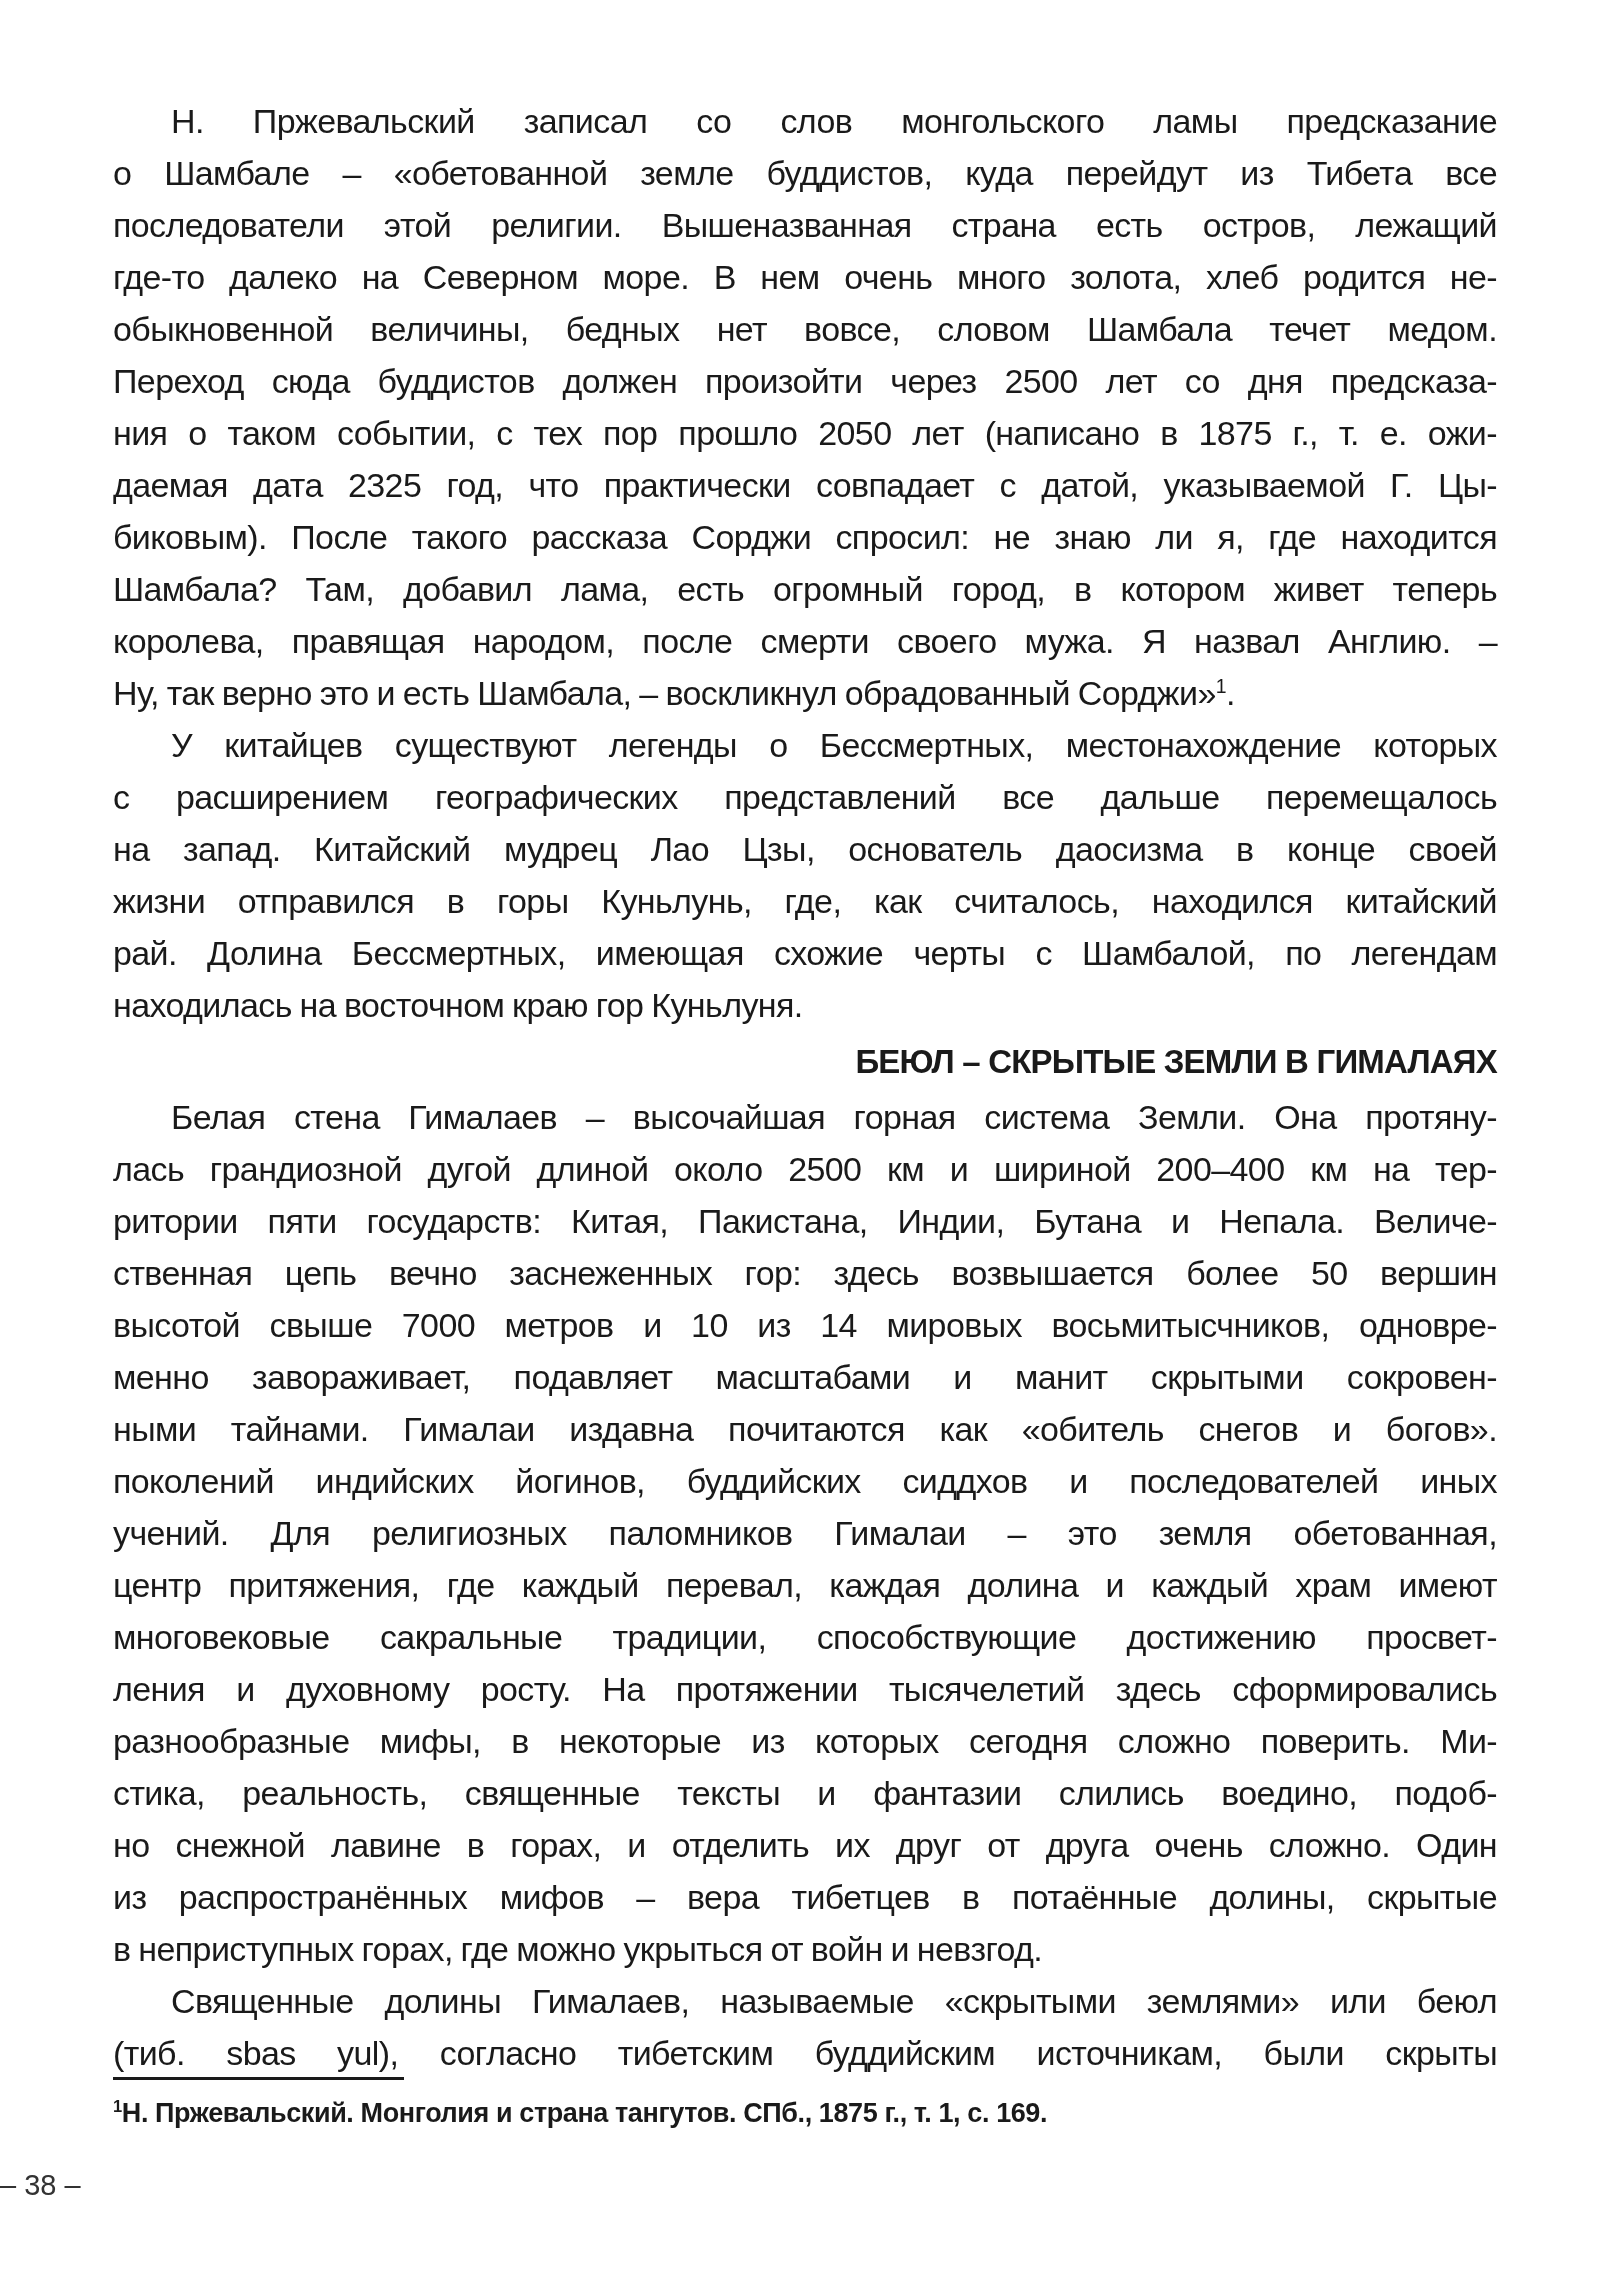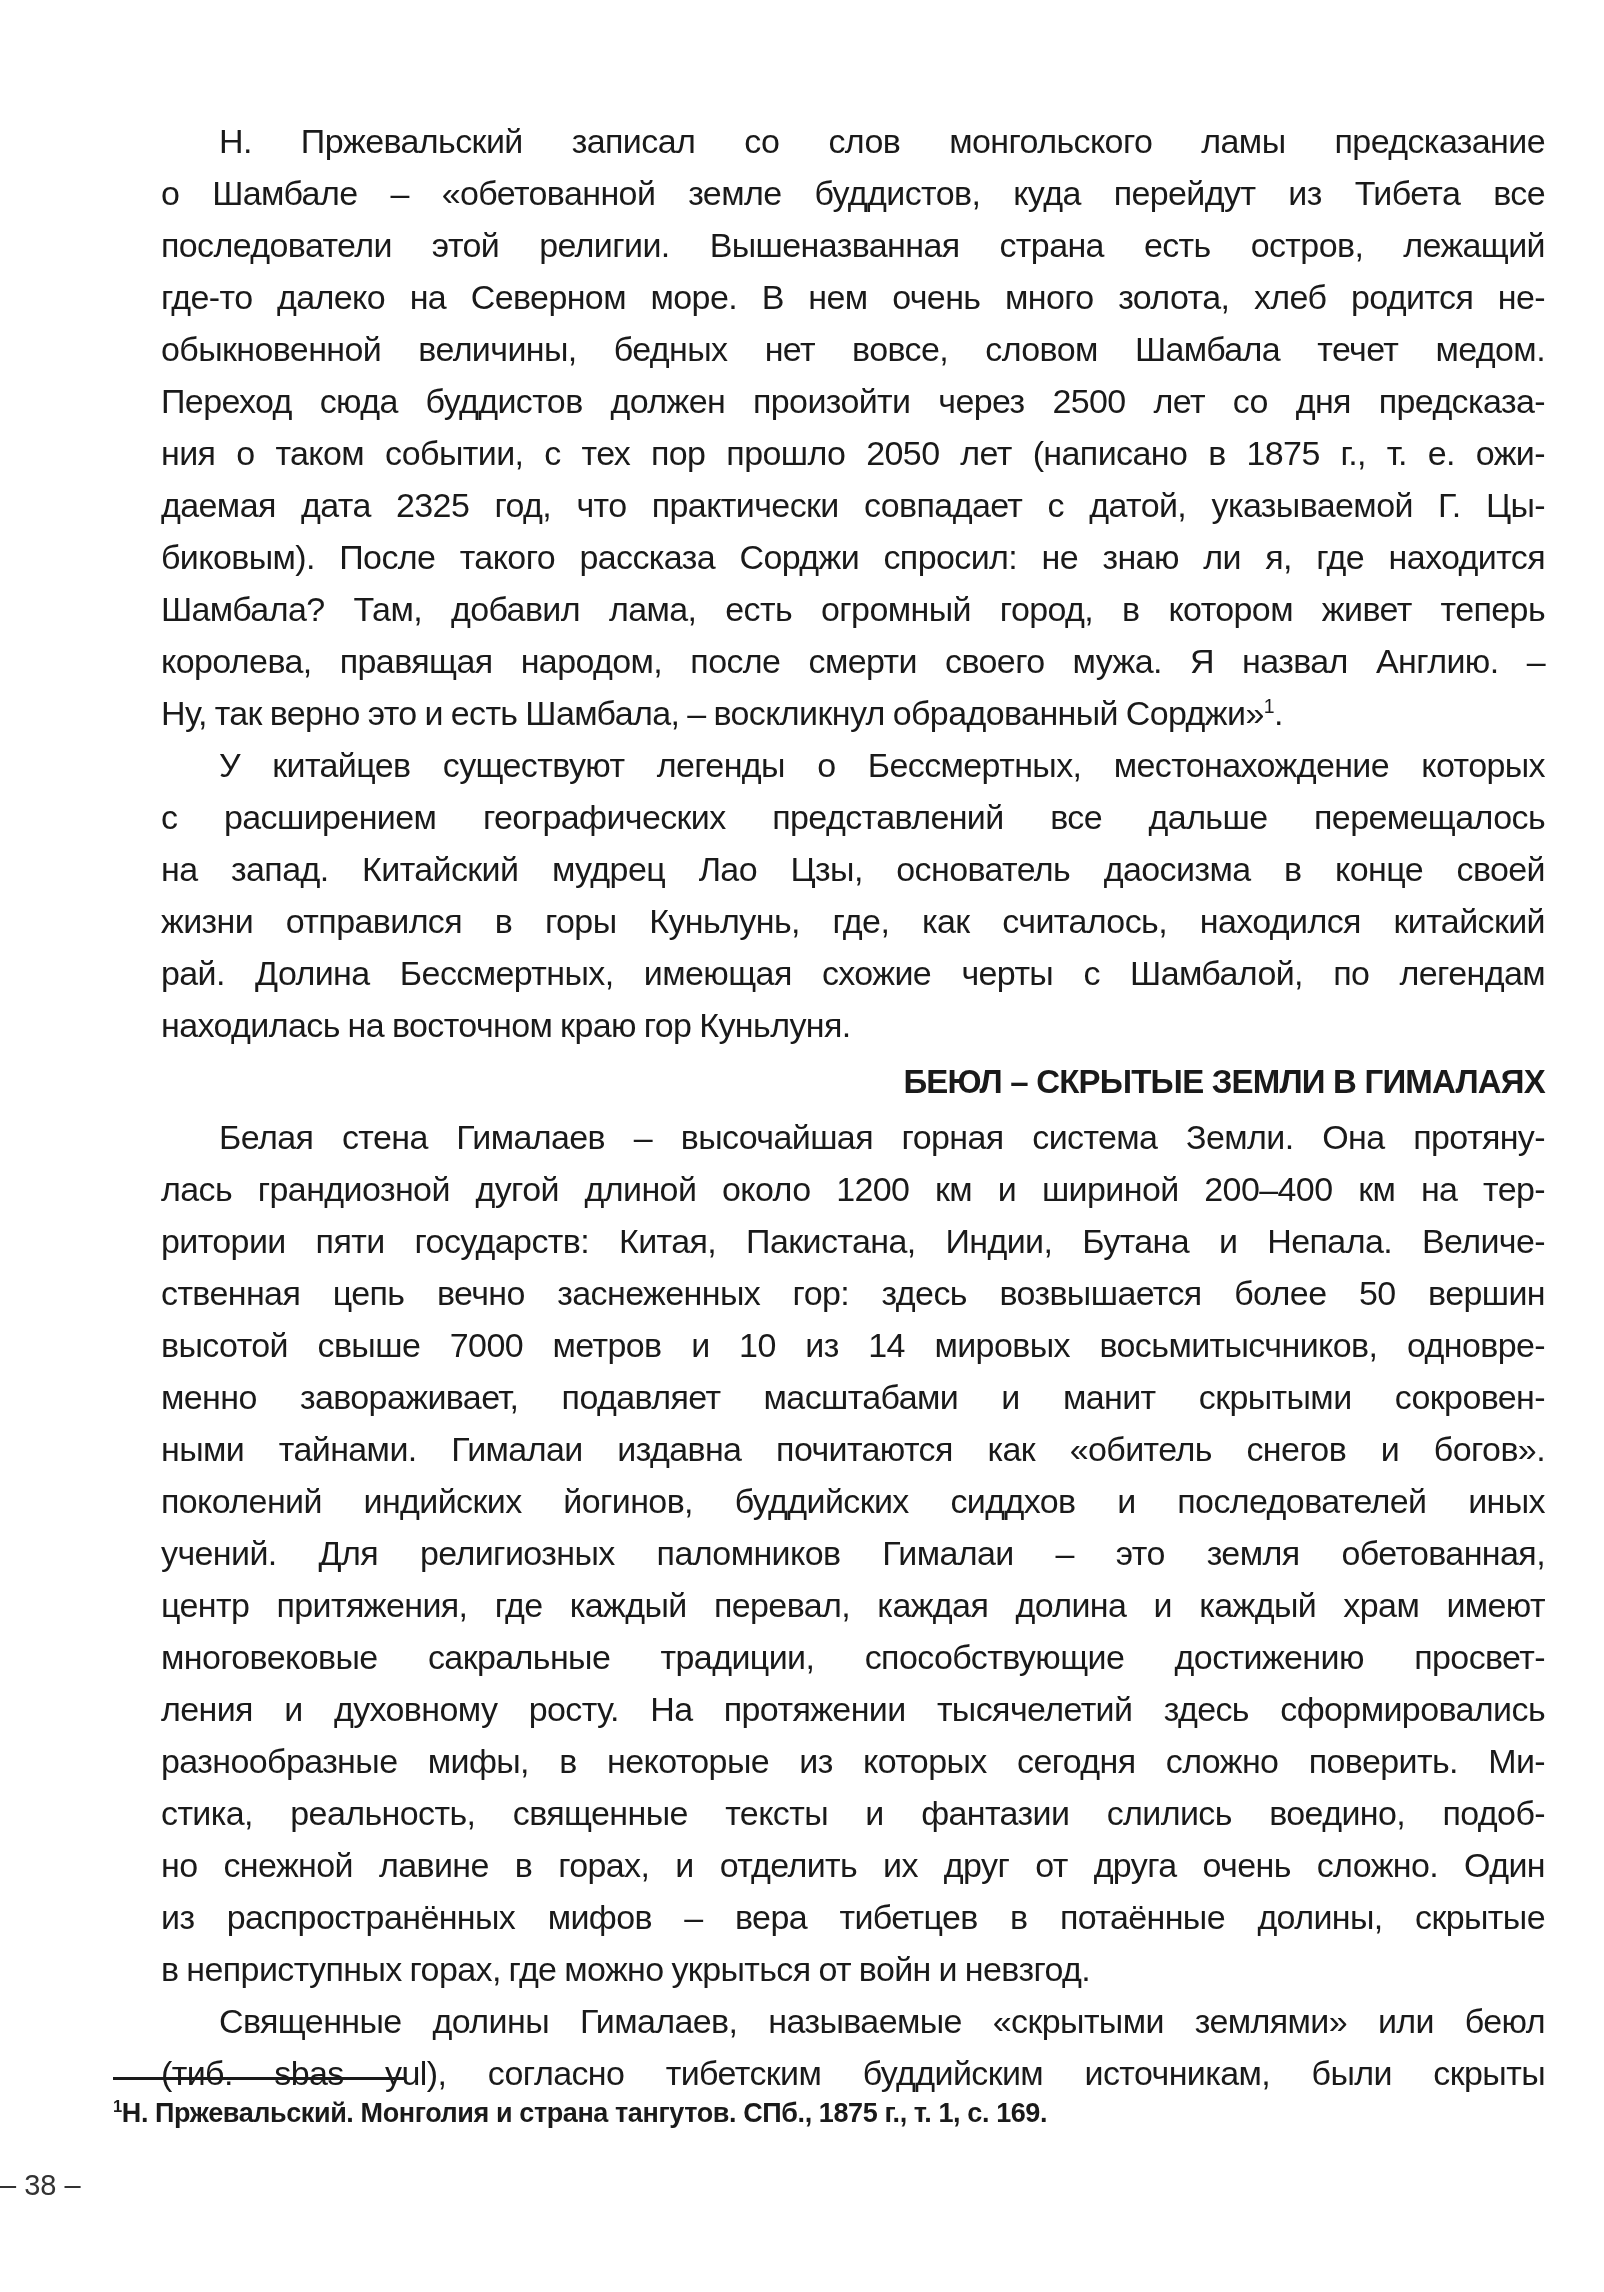--- a/index.html
+++ b/index.html
@@ -11,23 +11,22 @@
     width: 1605px;
     height: 2292px;
     position: relative;
     overflow: hidden;
     color: #1a1a1a;
     font-family: "Liberation Sans", "DejaVu Sans", sans-serif;
   }
   .page {
     position: absolute;
     left: 113px;
-    top: 115px;
+    top: 95px;
     width: 1384px;
-    margin-left: 48px;
   }
   .line {
     display: block;
     height: 52px;
     line-height: 52px;
     font-size: 34px;
     white-space: nowrap;
     text-align: justify;
     text-align-last: justify;
     letter-spacing: -0.6px;
@@ -114,21 +113,21 @@
     <span class="line">на запад. Китайский мудрец Лао Цзы, основатель даосизма в конце своей</span>
     <span class="line">жизни отправился в горы Куньлунь, где, как считалось, находился китайский</span>
     <span class="line">рай. Долина Бессмертных, имеющая схожие черты с Шамбалой, по легендам</span>
     <span class="line last">находилась на восточном краю гор Куньлуня.</span>
   </div>
 
   <h2 class="heading">БЕЮЛ – СКРЫТЫЕ ЗЕМЛИ В ГИМАЛАЯХ</h2>
 
   <div>
     <span class="line indent">Белая стена Гималаев – высочайшая горная система Земли. Она протяну-</span>
-    <span class="line">лась грандиозной дугой длиной около 1200 км и шириной 200–400 км на тер-</span>
+    <span class="line">лась грандиозной дугой длиной около 2500 км и шириной 200–400 км на тер-</span>
     <span class="line">ритории пяти государств: Китая, Пакистана, Индии, Бутана и Непала. Величе-</span>
     <span class="line">ственная цепь вечно заснеженных гор: здесь возвышается более 50 вершин</span>
     <span class="line">высотой свыше 7000 метров и 10 из 14 мировых восьмитысчников, одновре-</span>
     <span class="line">менно завораживает, подавляет масштабами и манит скрытыми сокровен-</span>
     <span class="line">ными тайнами. Гималаи издавна почитаются как «обитель снегов и богов».</span>
     <span class="line">поколений индийских йогинов, буддийских сиддхов и последователей иных</span>
     <span class="line">учений. Для религиозных паломников Гималаи – это земля обетованная,</span>
     <span class="line">центр притяжения, где каждый перевал, каждая долина и каждый храм имеют</span>
     <span class="line">многовековые сакральные традиции, способствующие достижению просвет-</span>
     <span class="line">ления и духовному росту. На протяжении тысячелетий здесь сформировались</span>

